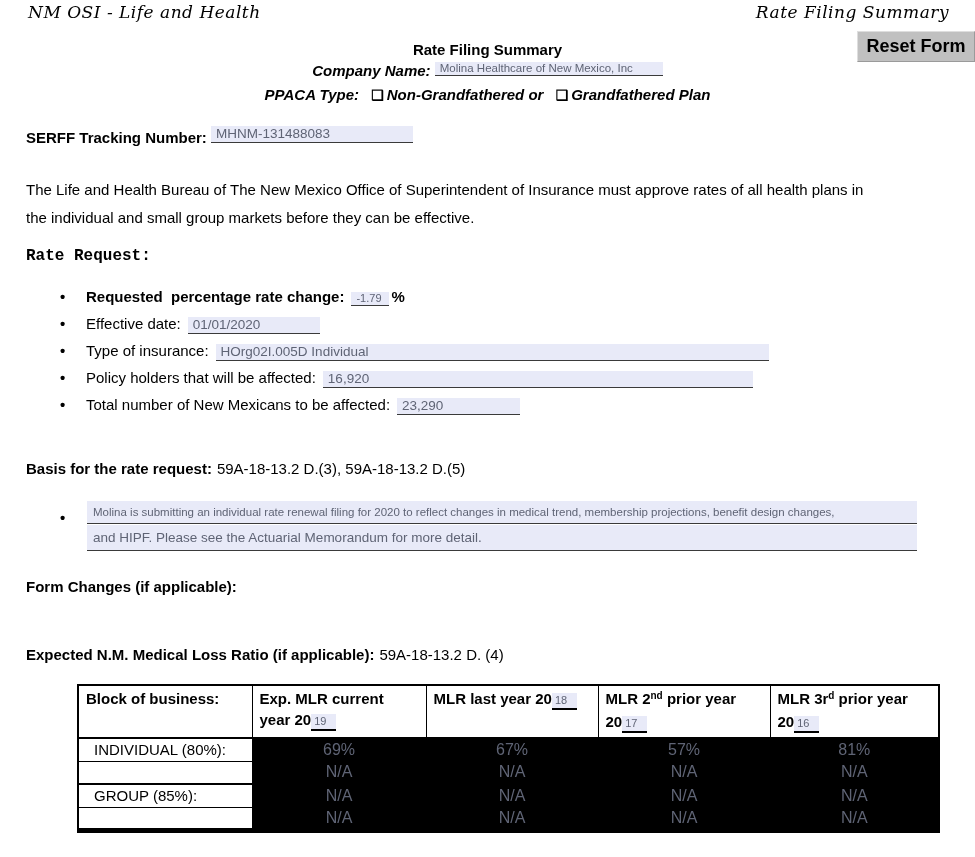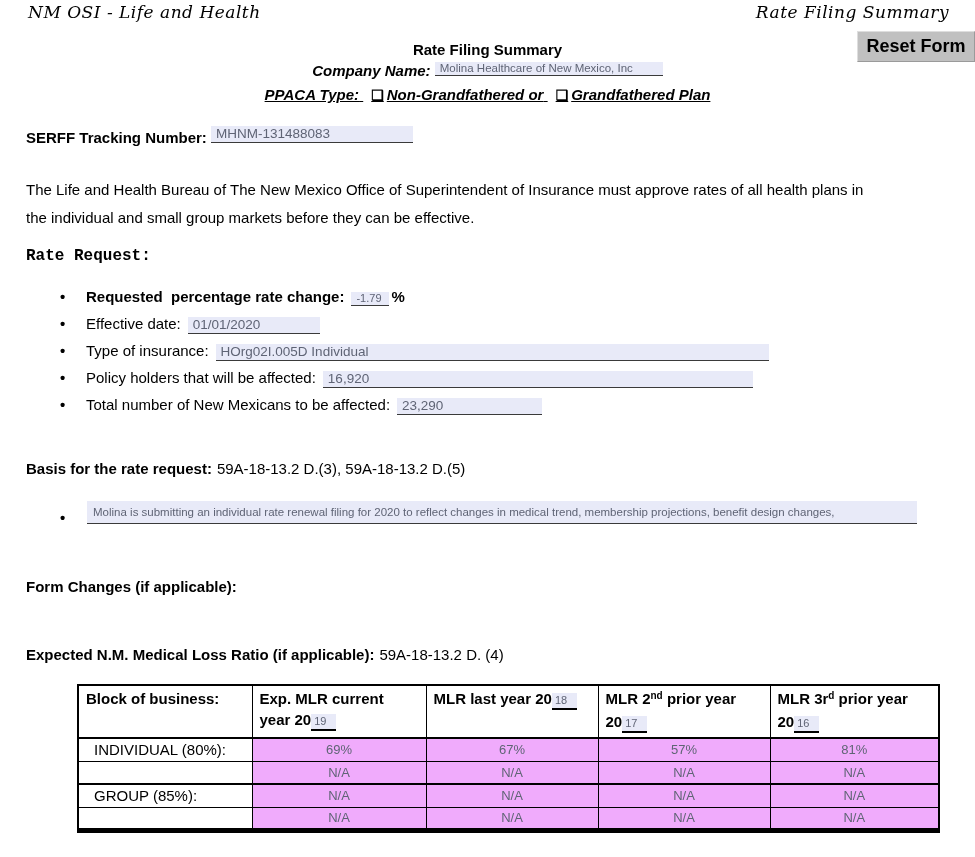--- a/index.html
+++ b/index.html
@@ -14,34 +14,34 @@
   
   .reset-btn{position:absolute;top:31px;right:0;width:118px;height:31px;
              background:#c0c0c0;border:1px solid #9a9a9a;border-top-color:#dedede;
              border-left-color:#dedede;display:flex;align-items:center;justify-content:center;
              font-weight:bold;font-size:18px;cursor:pointer;box-sizing:border-box;}
 
   
   .center-block{position:absolute;top:41px;left:0;width:975px;text-align:center;}
   .doc-title{font-size:15px;font-weight:bold;}
   .center-line{margin-top:4px;font-size:15px;font-weight:bold;font-style:italic;}
-  .pp-line{margin-top:7px;text-decoration:underline;}
+  .pp-line{margin-top:7px;}
 
   
   .field{display:inline-block;background:#e8eaf8;color:#5f6475;
          border-bottom:1.5px solid #3a3a3a;padding:0 20px 1px 5px;
          font-size:13.5px;font-style:normal;font-weight:normal;text-align:left;
          vertical-align:baseline;box-sizing:border-box;white-space:nowrap;overflow:hidden;}
   .f-company{width:228px;font-size:11.5px;}
   .f-serff{width:202px;}
   .f-pct{width:38px;font-size:11px;text-align:left;}
   .f-date{width:132px;}
   .f-type{width:553px;}
   .f-policy{width:430px;}
-  .f-total{width:145px;}
+  .f-total{width:123px;}
 
   .chk{font-size:14px;font-style:normal;margin:0 3px 0 8px;cursor:pointer;}
 
   .serff-row{position:absolute;top:126px;left:26px;font-size:15px;font-weight:bold;}
   .intro{position:absolute;top:176px;left:26px;width:842px;font-size:15px;line-height:28px;}
   .rate-heading{position:absolute;top:247px;left:26px;font-size:16px;font-weight:bold;font-family:Liberation Mono, monospace;}
 
   .bullets{position:absolute;top:288px;left:60px;font-size:15px;}
   .b-row{display:flex;align-items:baseline;height:27px;}
   .b-dot{width:26px;font-weight:bold;}
@@ -70,21 +70,21 @@
   .mlr-table col.c1{width:174px;} .mlr-table col.c2{width:174px;}
   .mlr-table col.c3{width:172px;} .mlr-table col.c4{width:172px;}
   .mlr-table col.c5{width:169px;}
   .mlr-table th,.mlr-table td{border:1px solid #000;box-sizing:border-box;}
   .mlr-table{border:2px solid #000;border-bottom:5px solid #000;}
   .mlr-table th{font-size:15px;font-weight:bold;text-align:left;vertical-align:top;
                 padding:2px 4px 4px 7px;height:46px;line-height:21px;}
   .mlr-table thead tr{border-bottom:2px solid #000;}
   .mlr-table td{height:23px;padding:0;}
   td.rowlabel{font-size:15px;padding-left:15px;background:#fff;}
-  td.val{background:#f0abfc;color:#5f6475;text-align:center;font-size:13px;}
+  td.val{background:#000000;color:#5f6475;text-align:center;font-size:16px;}
   tr.thick-top td{border-top:2px solid #000;}
   .yfield{display:inline-block;background:#e8eaf8;color:#5f6475;font-weight:normal;
           font-size:11px;line-height:15px;padding:0 10px 0 3px;border-bottom:2px solid #000;
           vertical-align:baseline;}
   .sup{font-size:10px;position:relative;top:-5px;}
 </style>
 </head>
 <body>
 
 <div class="page">
@@ -148,20 +148,21 @@
   </div>
 
   <div class="basis">
     <b>Basis for the rate request:</b><span>59A-18-13.2 D.(3),  59A-18-13.2 D.(5)</span>
   </div>
 
   <div class="basis-note">
     <span class="bn-dot">•</span>
     <span class="bn-lines">
       <span class="bn-l1">Molina is submitting an individual rate renewal filing for 2020 to reflect changes in medical trend, membership projections, benefit design changes,</span>
+      <span class="bn-l2">and HIPF. Please see the Actuarial Memorandum for more detail.</span>
     </span>
   </div>
 
   <div class="form-changes">Form Changes (if applicable):</div>
 
   <div class="mlr-heading">
     <b>Expected N.M. Medical Loss Ratio (if applicable):</b><span>59A-18-13.2 D. (4)</span>
   </div>
 
   <table class="mlr-table">

